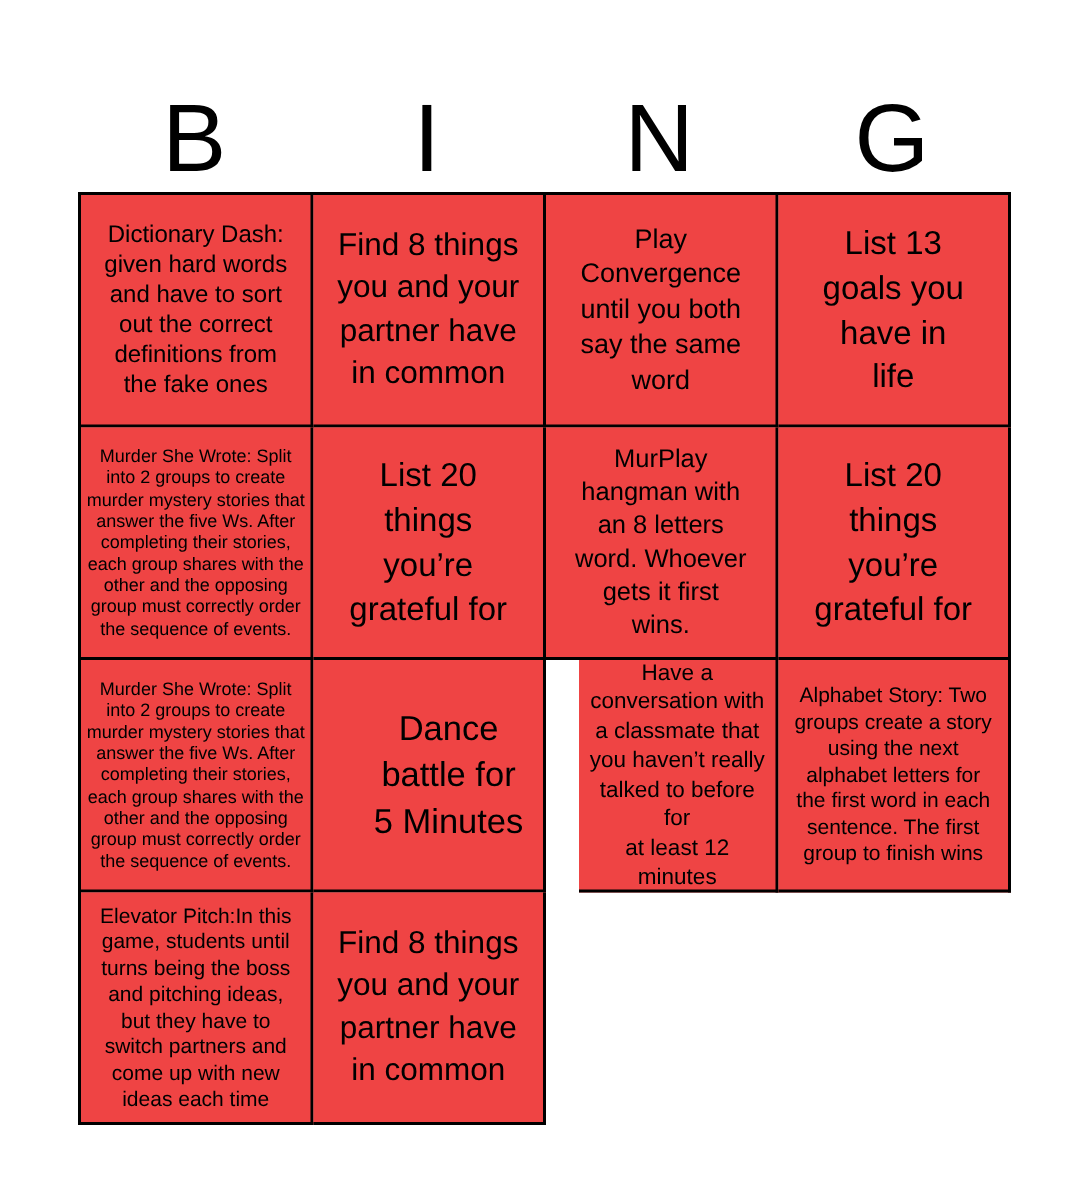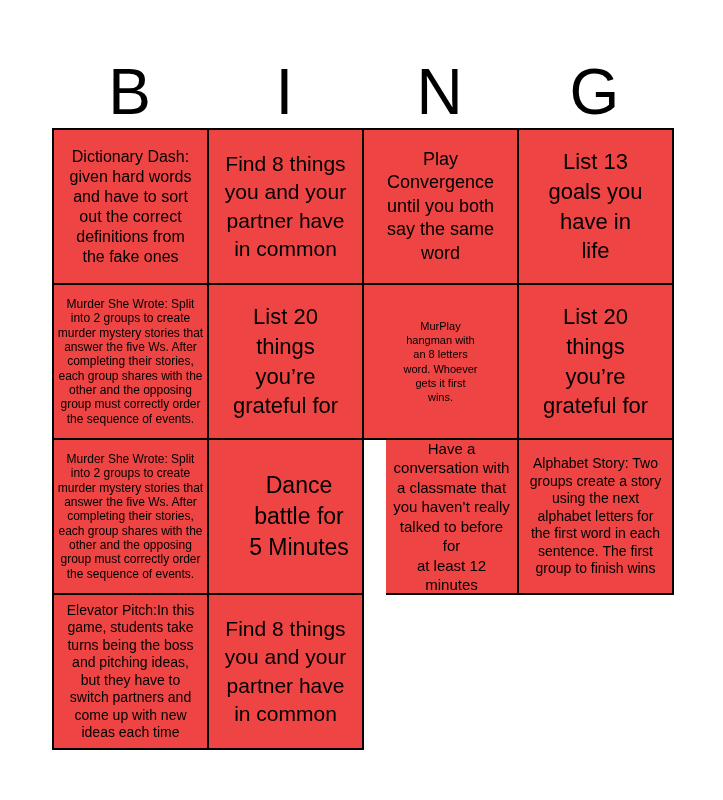--- a/index.html
+++ b/index.html
@@ -46,21 +46,21 @@
     overflow: hidden;
     background: #ef4444;
   }
 
   
   .fs12 { font-size: 12px; line-height: 1.2;  }
   .fs13 { font-size: 13px; line-height: 1.2;  }
   .fs14 { font-size: 14px; line-height: 1.25; }
   .fs15 { font-size: 15px; line-height: 1.3; margin-left: 22px;  }
   .fs16 { font-size: 16px; line-height: 1.25; }
-  .fs17 { font-size: 11px; line-height: 1.3;  }
+  .fs17 { font-size: 17px; line-height: 1.3;  }
   .fs18 { font-size: 18px; line-height: 1.3;  }
   .fs21 { font-size: 21px; line-height: 1.35; }
   .fs22 { font-size: 22px; line-height: 1.35; }
   .fs23 { font-size: 23px; line-height: 1.35; padding-left: 30px; }
   .fs25 { font-size: 25px; line-height: 1.42; }
 </style>
 </head>
 <body>
 
 <div class="page">
@@ -138,21 +138,21 @@
 at least 12 minutes</div>
 
     <div class="cell fs14">Alphabet Story: Two
 groups create a story
 using the next
 alphabet letters for
 the first word in each
 sentence. The first
 group to finish wins</div>
     <div class="cell fs14">Elevator Pitch:In this
-game, students take
+game, students until
 turns being the boss
 and pitching ideas,
 but they have to
 switch partners and
 come up with new
 ideas each time</div>
     <div class="cell fs21">Find 8 things
 you and your
 partner have
 in common</div>

